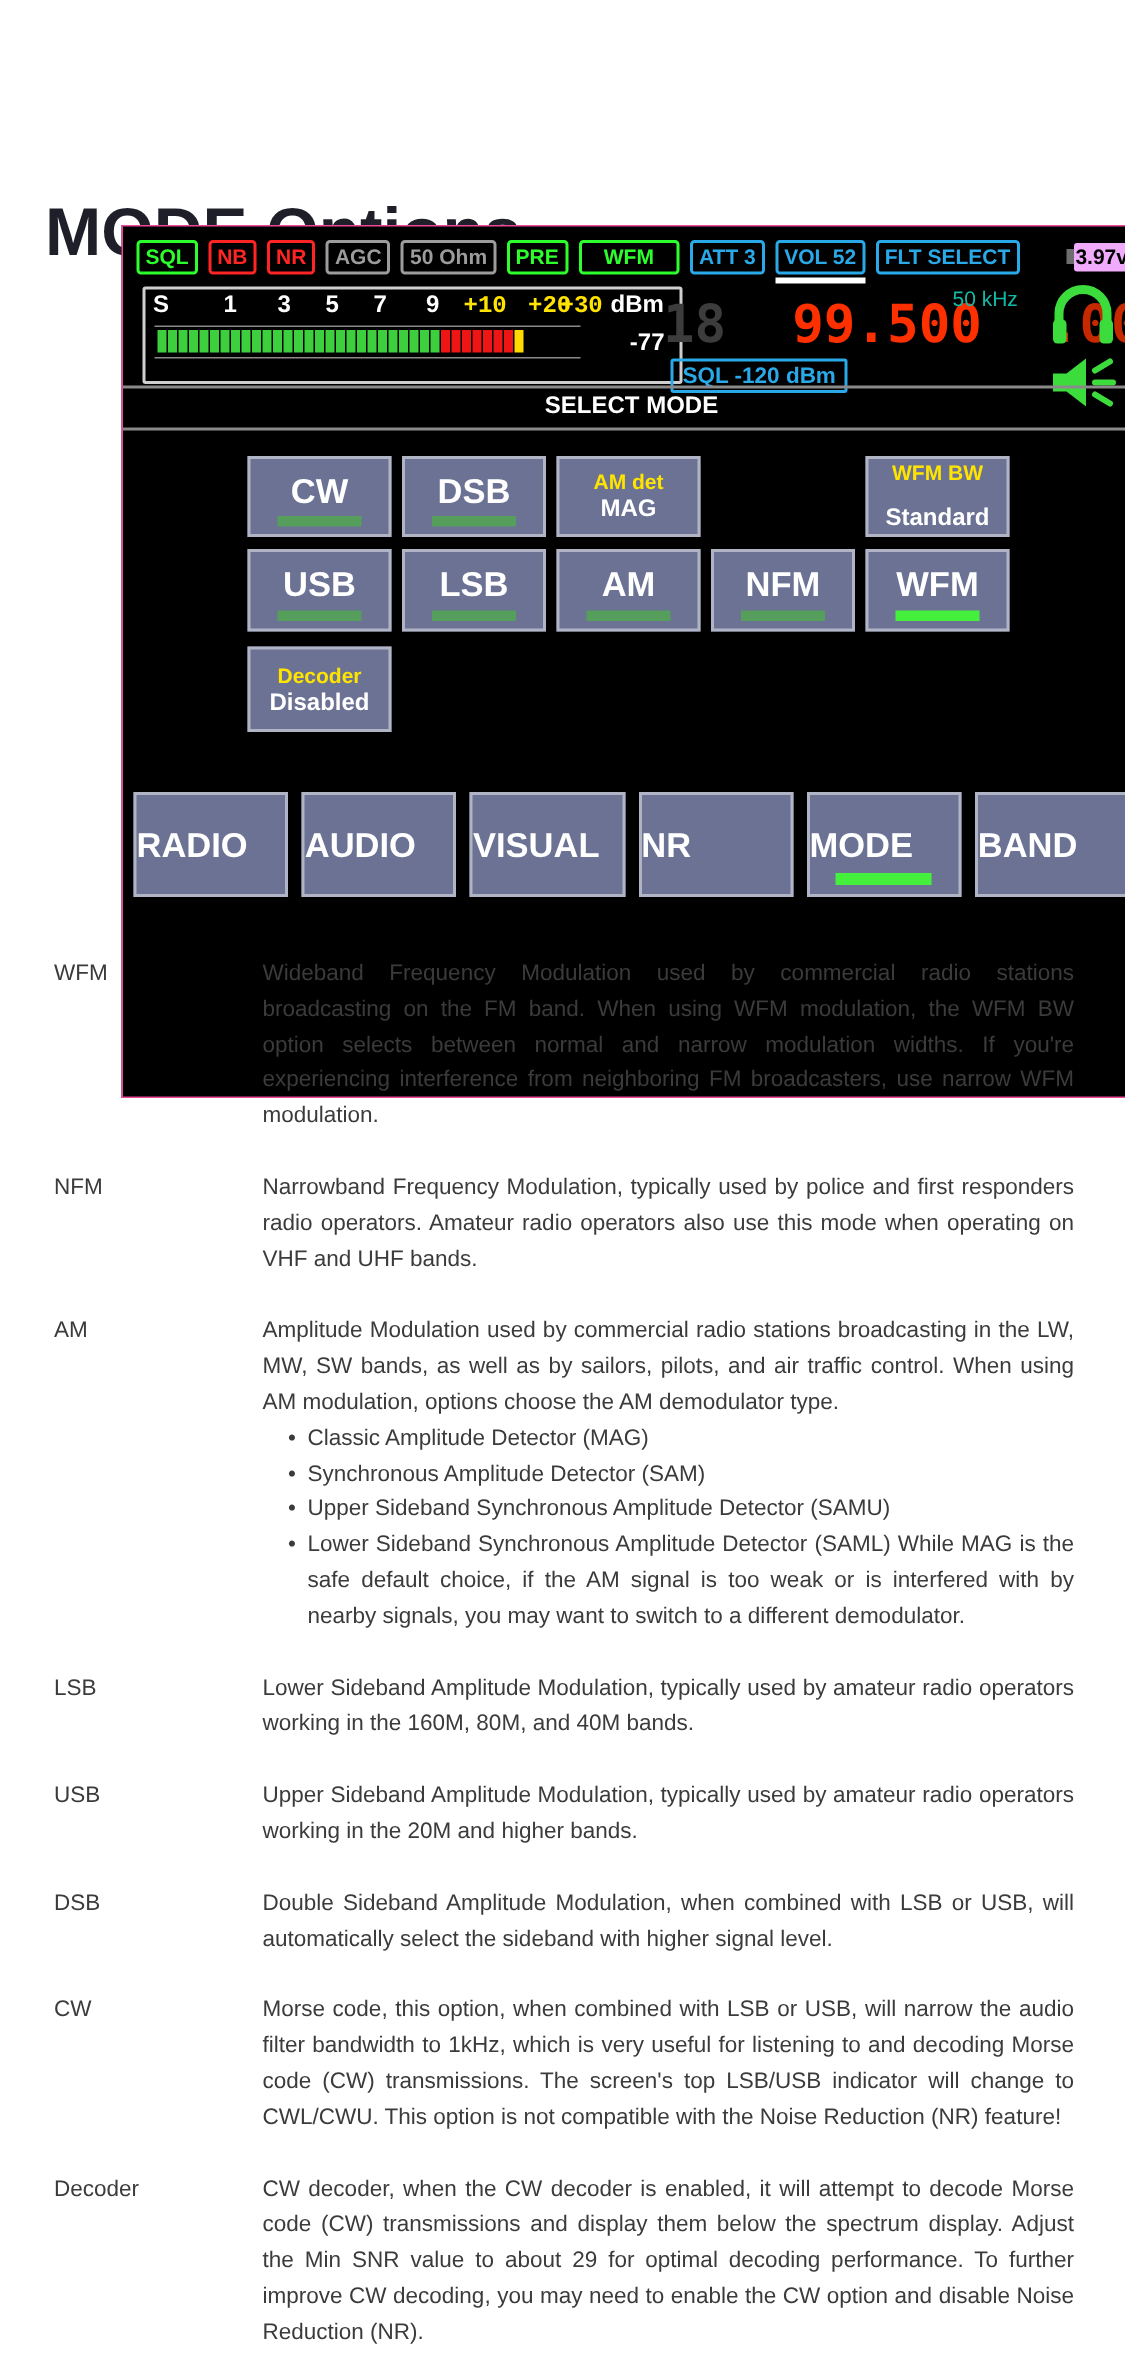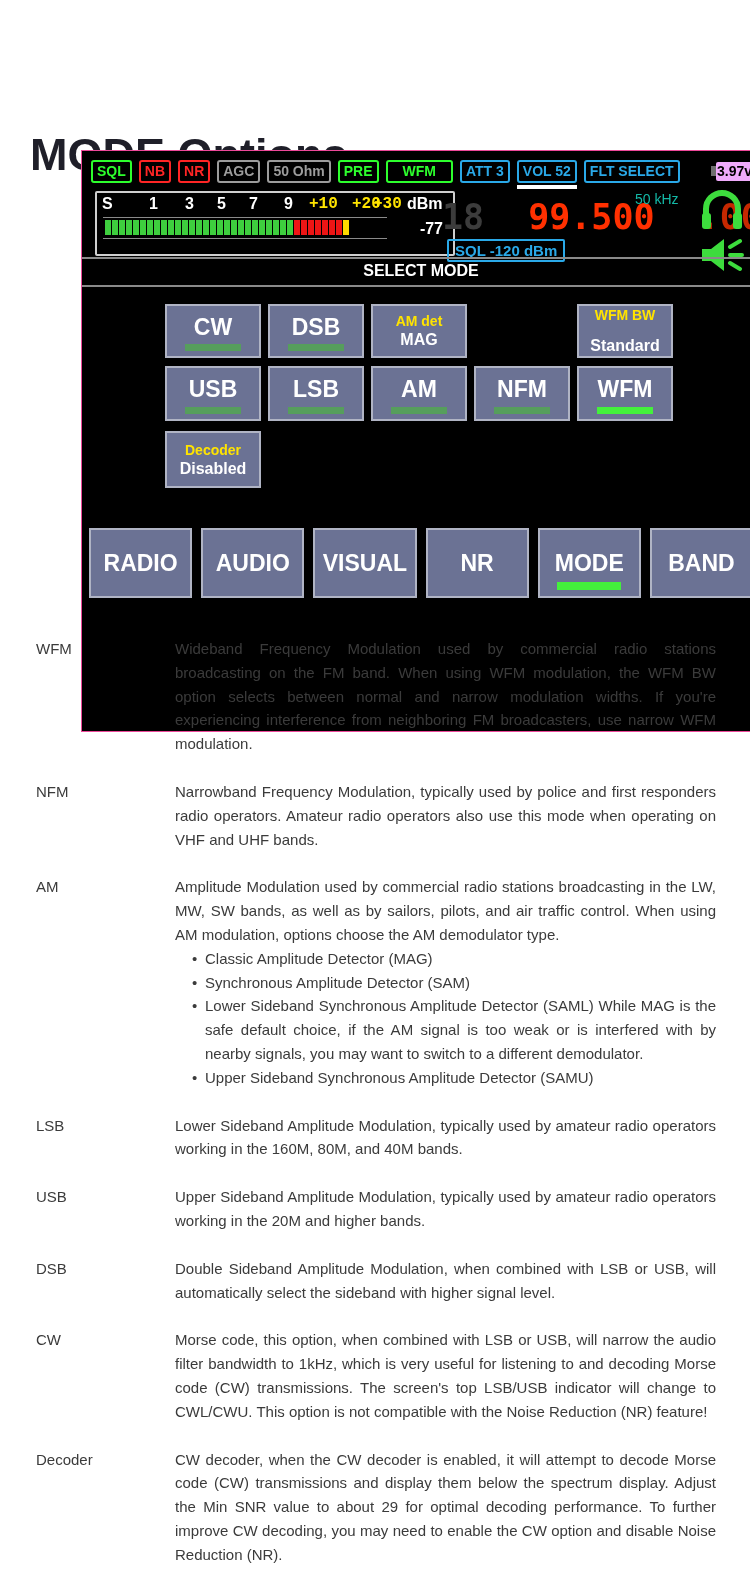--- a/index.html
+++ b/index.html
@@ -109,21 +109,21 @@
   .row3 { top:280px; height:57px; }
   .c1 { left:83px; } .c2 { left:186px; } .c3 { left:289px; } .c4 { left:392px; } .c5 { left:495px;gap:12px; }
 
   
   .nav-bar {
     position:absolute; left:7px; right:7px; top:377px; height:70px;
     display:flex; gap:9px;
   }
   .nav-btn {
     position:relative; flex:1; background:#6b7294; border:2px solid #b0b4c4;
-    display:flex; align-items:center; justify-content:center;
+    display:flex; align-items:center; 
     color:#fff; font-size:23px; font-weight:bold;
   }
   .nav-btn .ind { width:64px; height:8px; bottom:6px; }
 
   
   .docs { position:absolute; left:36px; top:637px; width:680px; color:#3b3b3b; }
   .docsec { display:flex; margin-bottom:24px; }
   .term { width:139px; flex-shrink:0; font-size:15px; line-height:23.8px; }
   .desc { flex:1; font-size:15px; line-height:23.8px; text-align:justify; }
   .bullets { list-style:none; padding-left:17px; margin-top:0; }
@@ -317,22 +317,22 @@
       <div class="desc">Narrowband Frequency Modulation, typically used by police and first responders radio operators. Amateur radio operators also use this mode when operating on VHF and UHF bands.</div>
     </div>
 
     <div class="docsec">
       <div class="term">AM</div>
       <div class="desc">
         <div>Amplitude Modulation used by commercial radio stations broadcasting in the LW, MW, SW bands, as well as by sailors, pilots, and air traffic control. When using AM modulation, options choose the AM demodulator type.</div>
         <ul class="bullets">
           <li>Classic Amplitude Detector (MAG)</li>
           <li>Synchronous Amplitude Detector (SAM)</li>
+          <li>Upper Sideband Synchronous Amplitude Detector (SAMU)</li>
           <li>Lower Sideband Synchronous Amplitude Detector (SAML) While MAG is the safe default choice, if the AM signal is too weak or is interfered with by nearby signals, you may want to switch to a different demodulator.</li>
-          <li>Upper Sideband Synchronous Amplitude Detector (SAMU)</li>
         </ul>
       </div>
     </div>
 
     <div class="docsec">
       <div class="term">LSB</div>
       <div class="desc">Lower Sideband Amplitude Modulation, typically used by amateur radio operators working in the 160M, 80M, and 40M bands.</div>
     </div>
 
     <div class="docsec">

